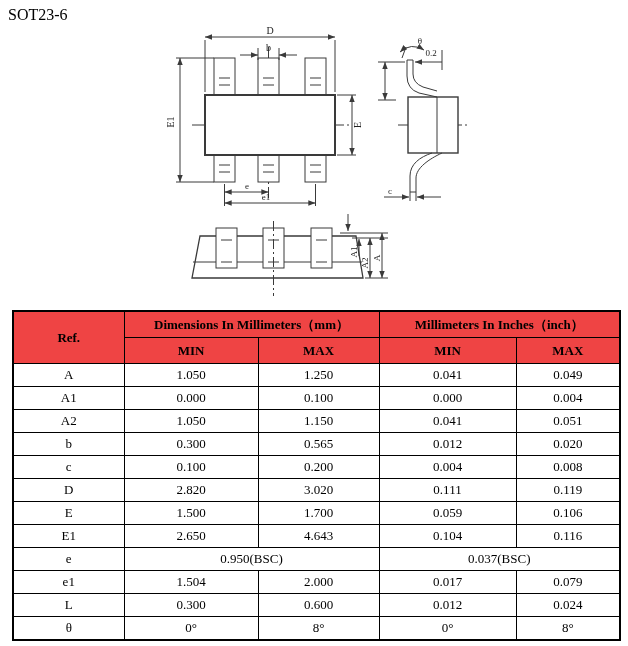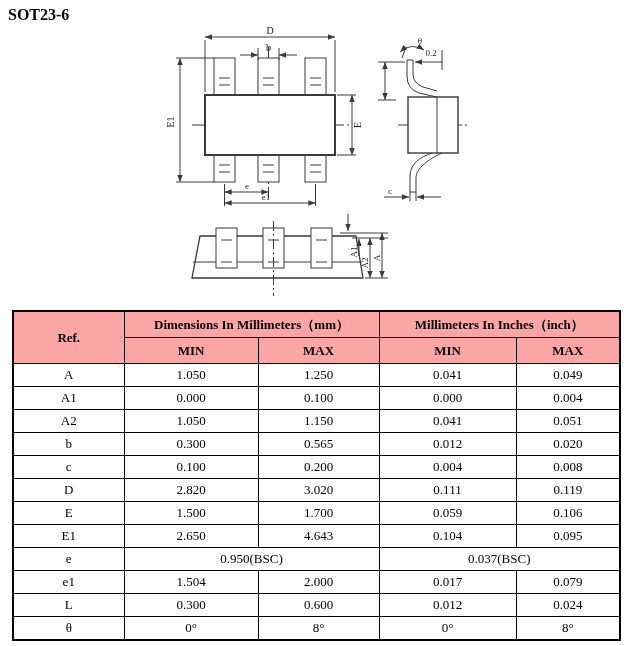--- a/index.html
+++ b/index.html
@@ -2,36 +2,36 @@
 <html><head>
 <meta charset="utf-8">
 <style>
   html,body{margin:0;padding:0;}
   body{
     width:628px;height:646px;background:#ffffff;position:relative;
     font-family:"Liberation Serif", serif;color:#000;
   }
   .page-title{
     position:absolute;top:6px;left:8px;
-    font-size:16px;font-weight:bold;letter-spacing:0px;text-align:center;
+    font-size:16px;font-weight:normal;letter-spacing:0px;text-align:center;
   }
   .drawing{position:absolute;top:26px;left:0;}
   svg text{font-family:"Liberation Serif", serif;font-size:10px;fill:#222;}
   svg .sm{font-size:9px;}
   .dims-table{
     position:absolute;top:310px;left:12px;
     border-collapse:collapse;table-layout:fixed;width:607px;
     font-size:13px;
   }
   .dims-table td{
     border:1px solid #000;text-align:center;vertical-align:middle;
     padding:0;overflow:hidden;white-space:nowrap;
   }
   .dims-table{border:2px solid #000;}
-  .dims-table tr.hdr td{background:#fca5a5;font-weight:bold;height:25px;}
+  .dims-table tr.hdr td{background:#ef4444;font-weight:bold;height:25px;}
   .dims-table tr.data td{height:22px;background:#ffffff;}
 </style>
 </head>
 <body>
 
 <div class="page-title">SOT23-6</div>
 
 <svg class="drawing" width="628" height="280" viewBox="0 26 628 280">
   <defs>
     <marker id="ma" viewBox="0 0 10 10" refX="9" refY="5" markerWidth="8" markerHeight="8" orient="auto-start-reverse">
@@ -229,21 +229,21 @@
       <td>1.500</td>
       <td>1.700</td>
       <td>0.059</td>
       <td>0.106</td>
     </tr>
     <tr class="data">
       <td>E1</td>
       <td>2.650</td>
       <td>4.643</td>
       <td>0.104</td>
-      <td>0.095</td>
+      <td>0.116</td>
     </tr>
     <tr class="data">
       <td>e</td>
       <td colspan="2">0.950(BSC)</td>
       <td colspan="2">0.037(BSC)</td>
     </tr>
     <tr class="data">
       <td>e1</td>
       <td>1.504</td>
       <td>2.000</td>

